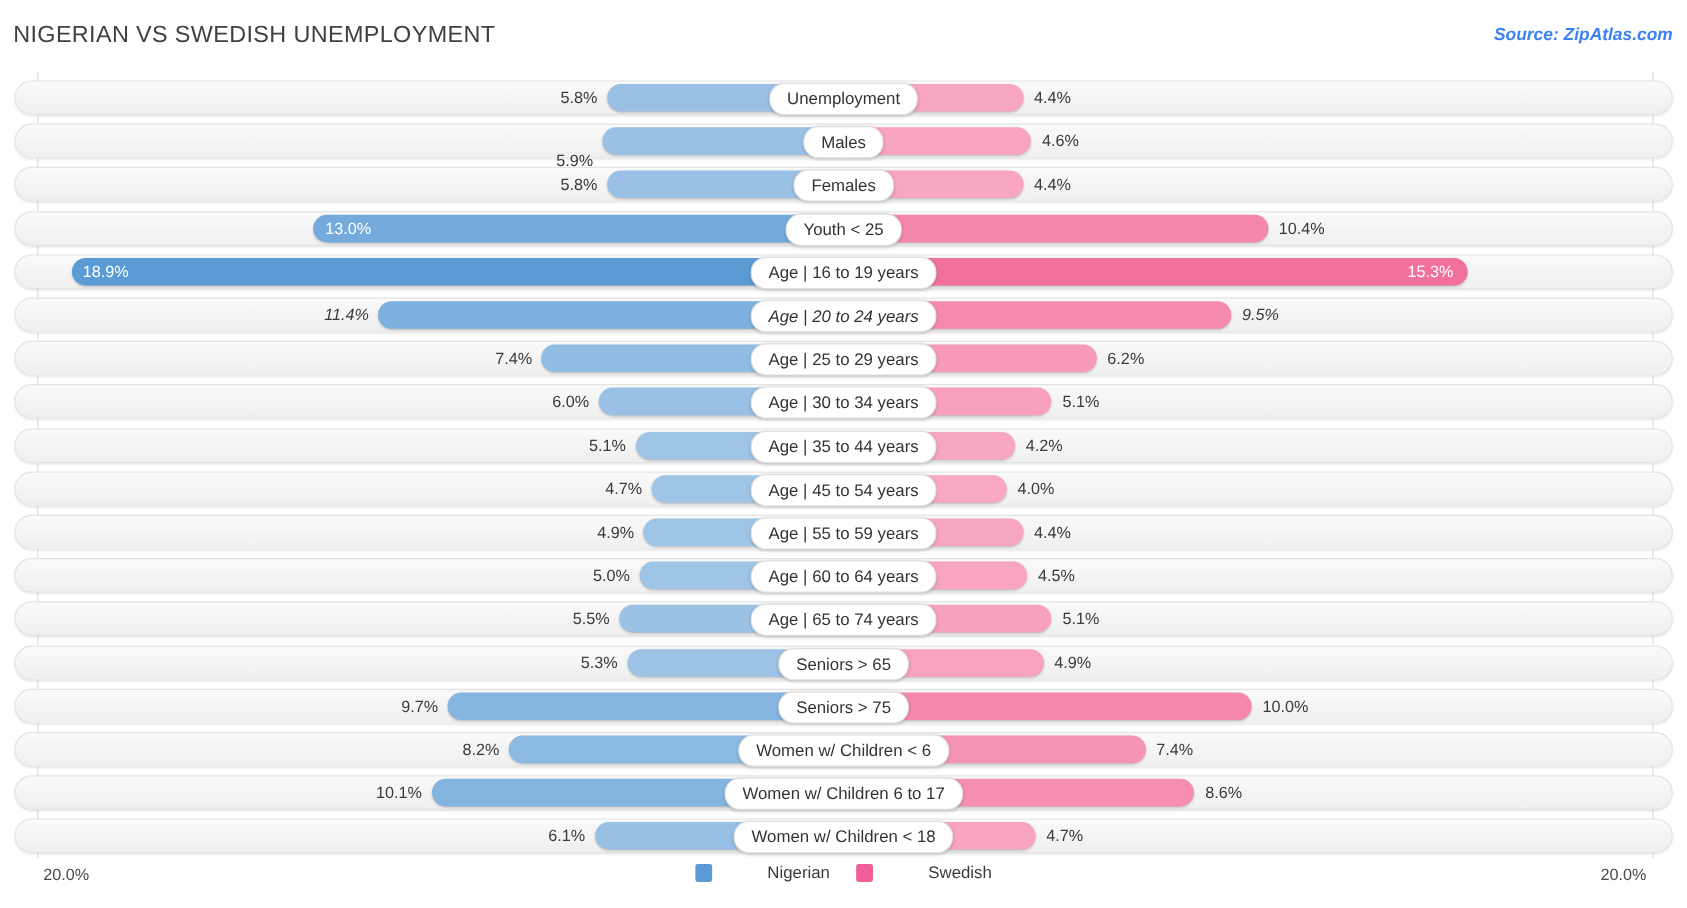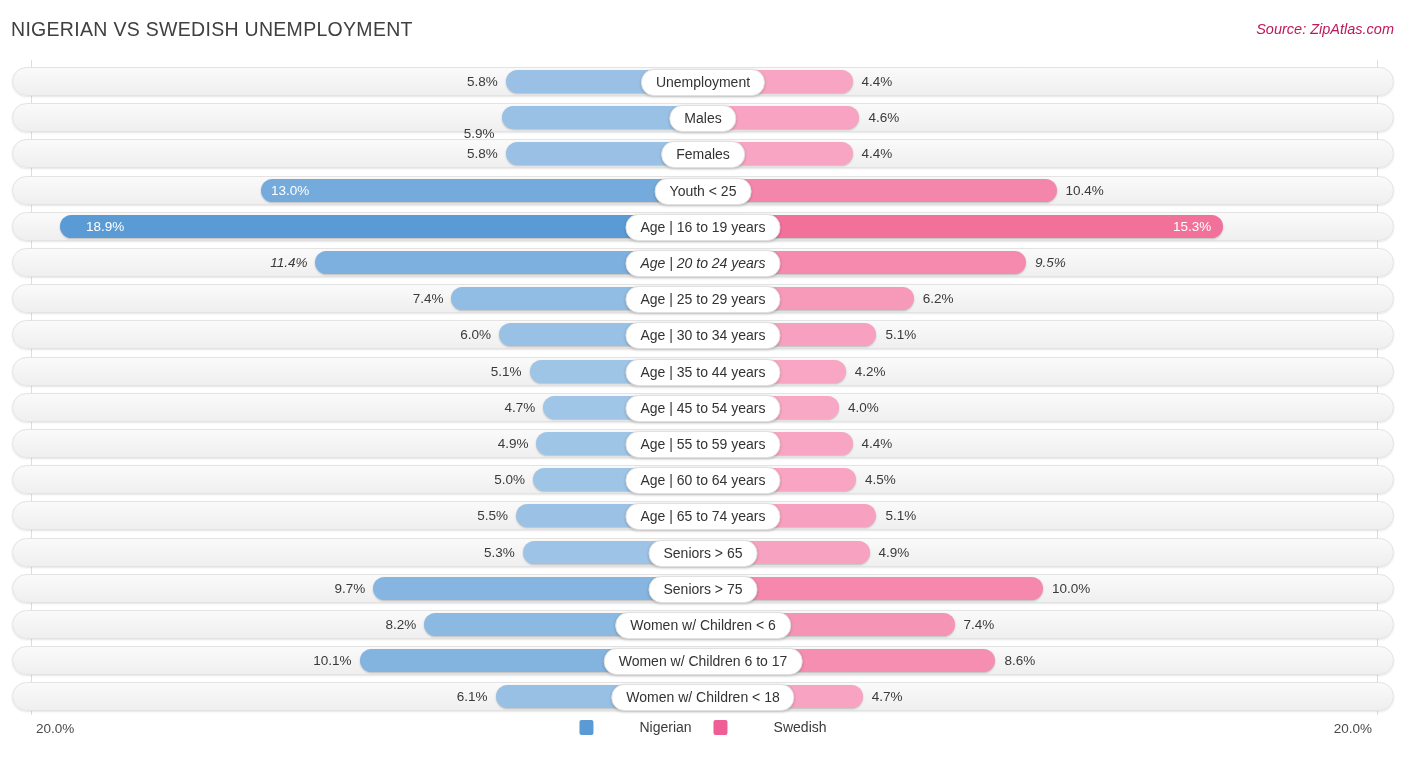--- a/index.html
+++ b/index.html
@@ -12,21 +12,21 @@
   #chart-root{position:relative;width:1406px;height:757px;}
 
   
   .title{
     position:absolute;left:11px;top:18px;
     font-size:19.5px;letter-spacing:.3px;color:#404040;font-weight:400;
     white-space:nowrap;
   }
   .source{
     position:absolute;right:12px;top:21px;
-    font-size:14.5px;font-style:italic;font-weight:normal;color:#be185d;
+    font-size:14.5px;font-style:italic;font-weight:bold;color:#3b82f6;
     white-space:nowrap;
   }
 
   
   .plot{
     position:absolute;left:0;top:60px;width:1406px;height:655px;
   }
   .gridline{
     position:absolute;top:0;bottom:0;width:1px;background:#dedede;
   }
@@ -127,21 +127,21 @@
         <div class="bar left" style="left: 249px; width: 442px; background: rgb(117, 171, 220);"></div>
         <div class="bar right" style="left: 691px; width: 353.6px; background: rgb(245, 134, 171);"></div>
         <div class="val inside" style="left: 259px;">13.0%</div>
         <div class="val outside-right" style="left: 1053.6px;">10.4%</div>
         <div class="center-label">Youth &lt; 25</div>
       </div>
       <div class="row" style="top: 151.8px;">
         <div class="track"></div>
         <div class="bar left" style="left: 48.4px; width: 642.6px; background: rgb(91, 155, 213);"></div>
         <div class="bar right" style="left: 691px; width: 520.2px; background: rgb(242, 113, 154);"></div>
-        <div class="val inside" style="left: 74px;">18.9%</div>
+        <div class="val inside" style="left: 57px;">18.9%</div>
         <div class="val inside" style="left: auto; right: 182.8px;">15.3%</div>
         <div class="center-label">Age | 16 to 19 years</div>
       </div>
       <div class="row" style="top: 188px; font-style: italic;">
         <div class="track"></div>
         <div class="bar left" style="left: 303.4px; width: 387.6px; background: rgb(125, 176, 222);"></div>
         <div class="bar right" style="left: 691px; width: 323px; background: rgb(245, 138, 174);"></div>
         <div class="val outside-left" style="right: 1086.6px;">11.4%</div>
         <div class="val outside-right" style="left: 1023px;">9.5%</div>
         <div class="center-label">Age | 20 to 24 years</div>

